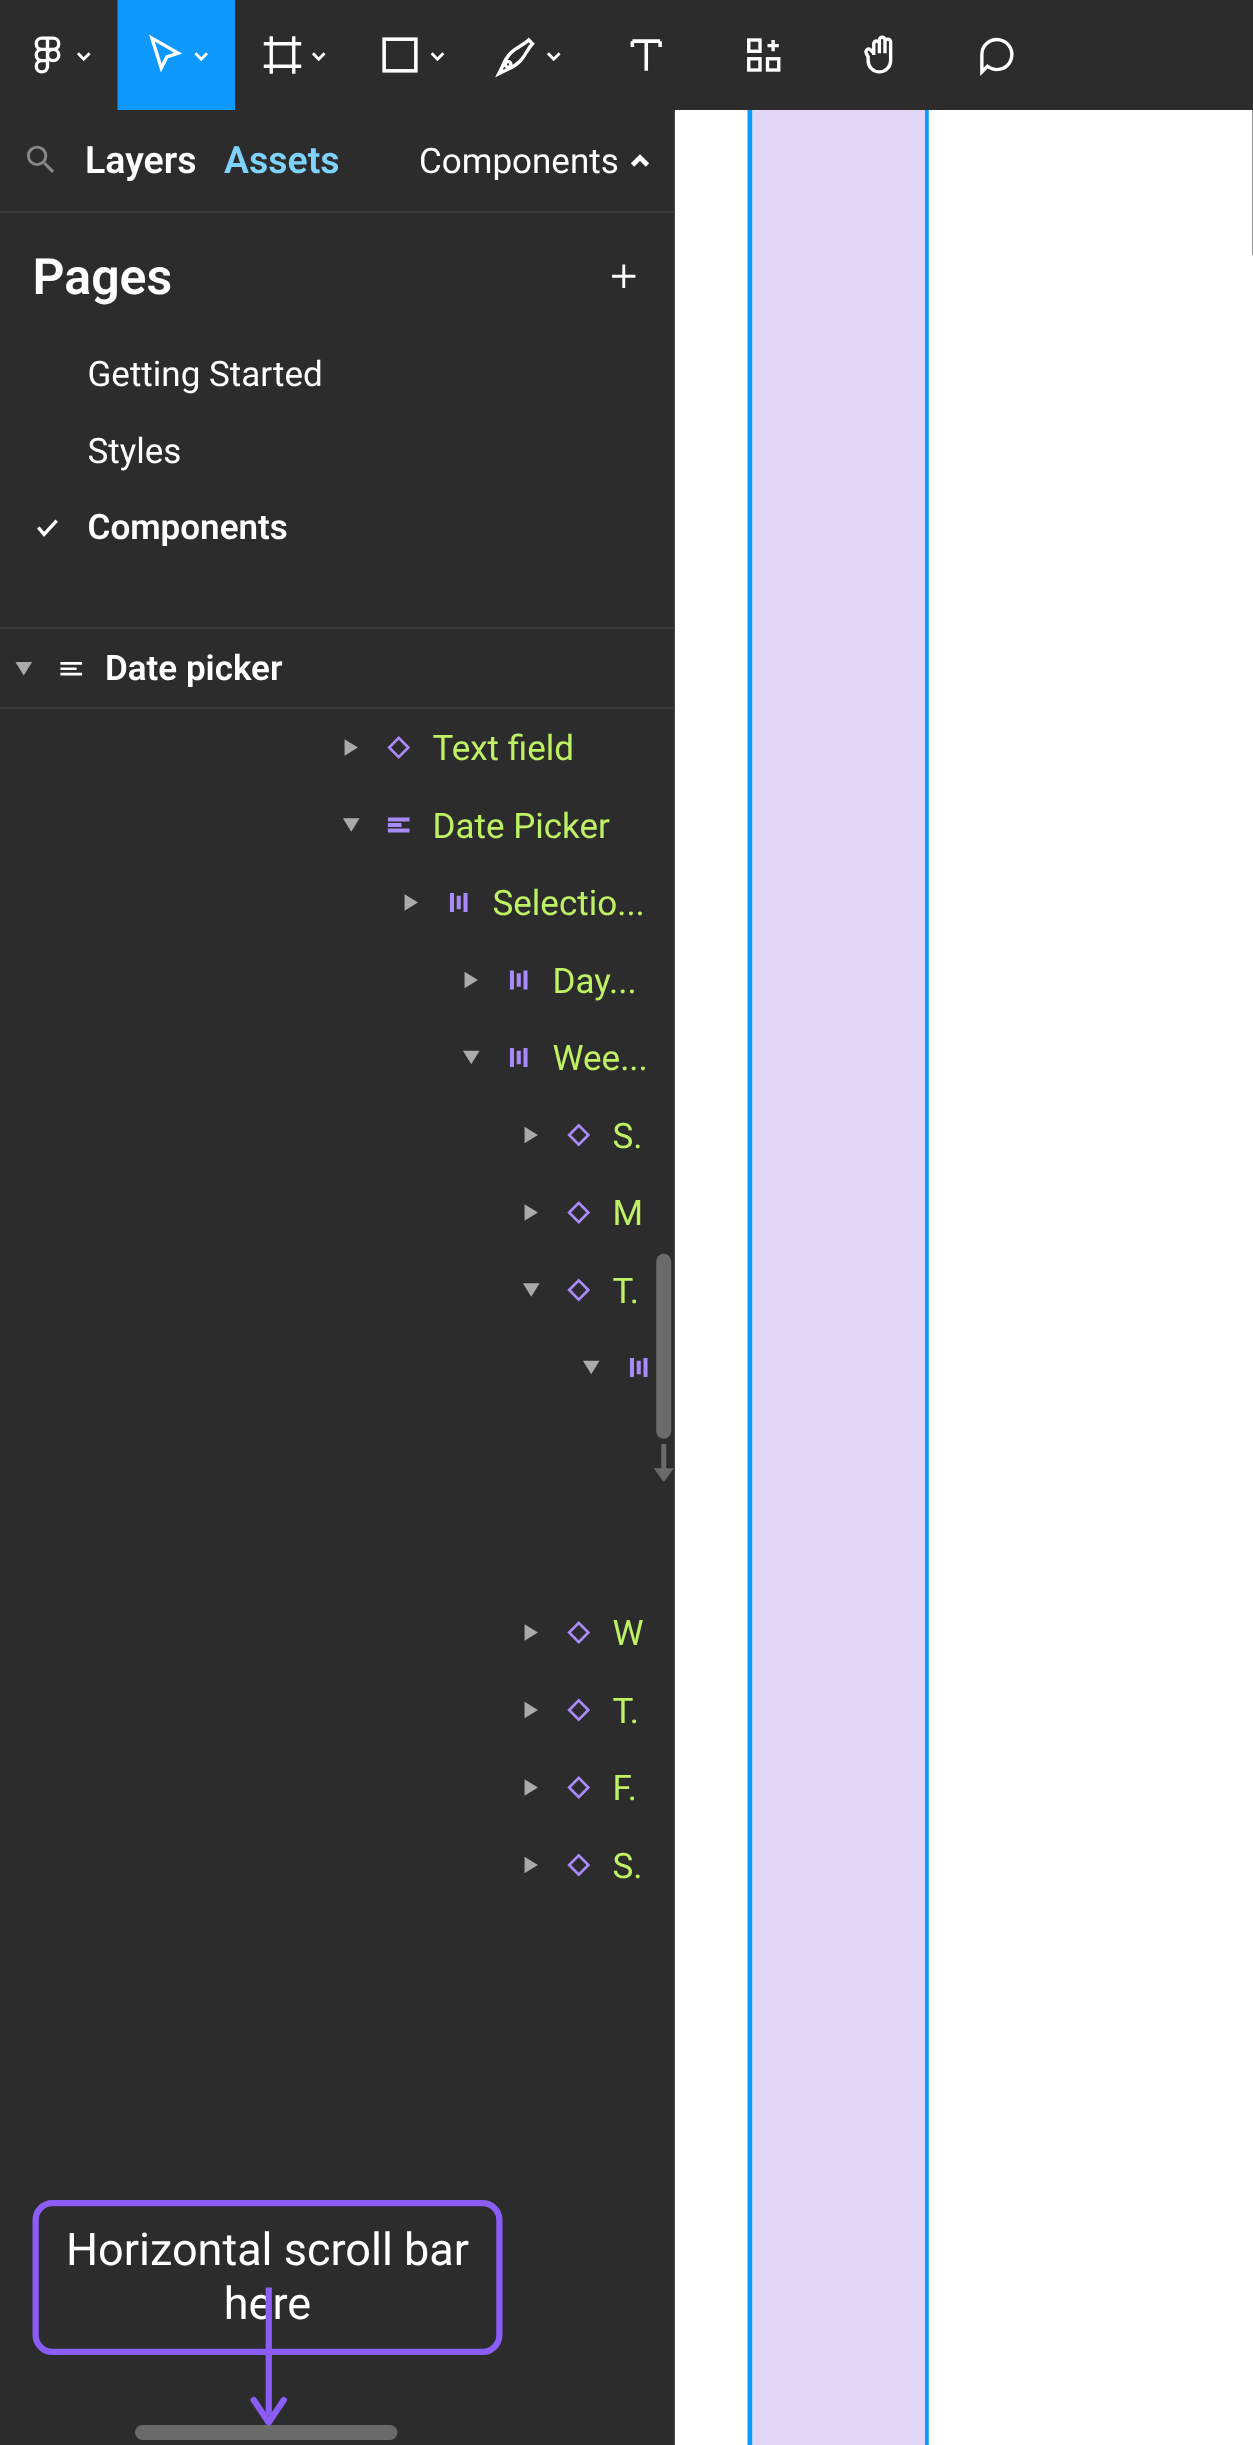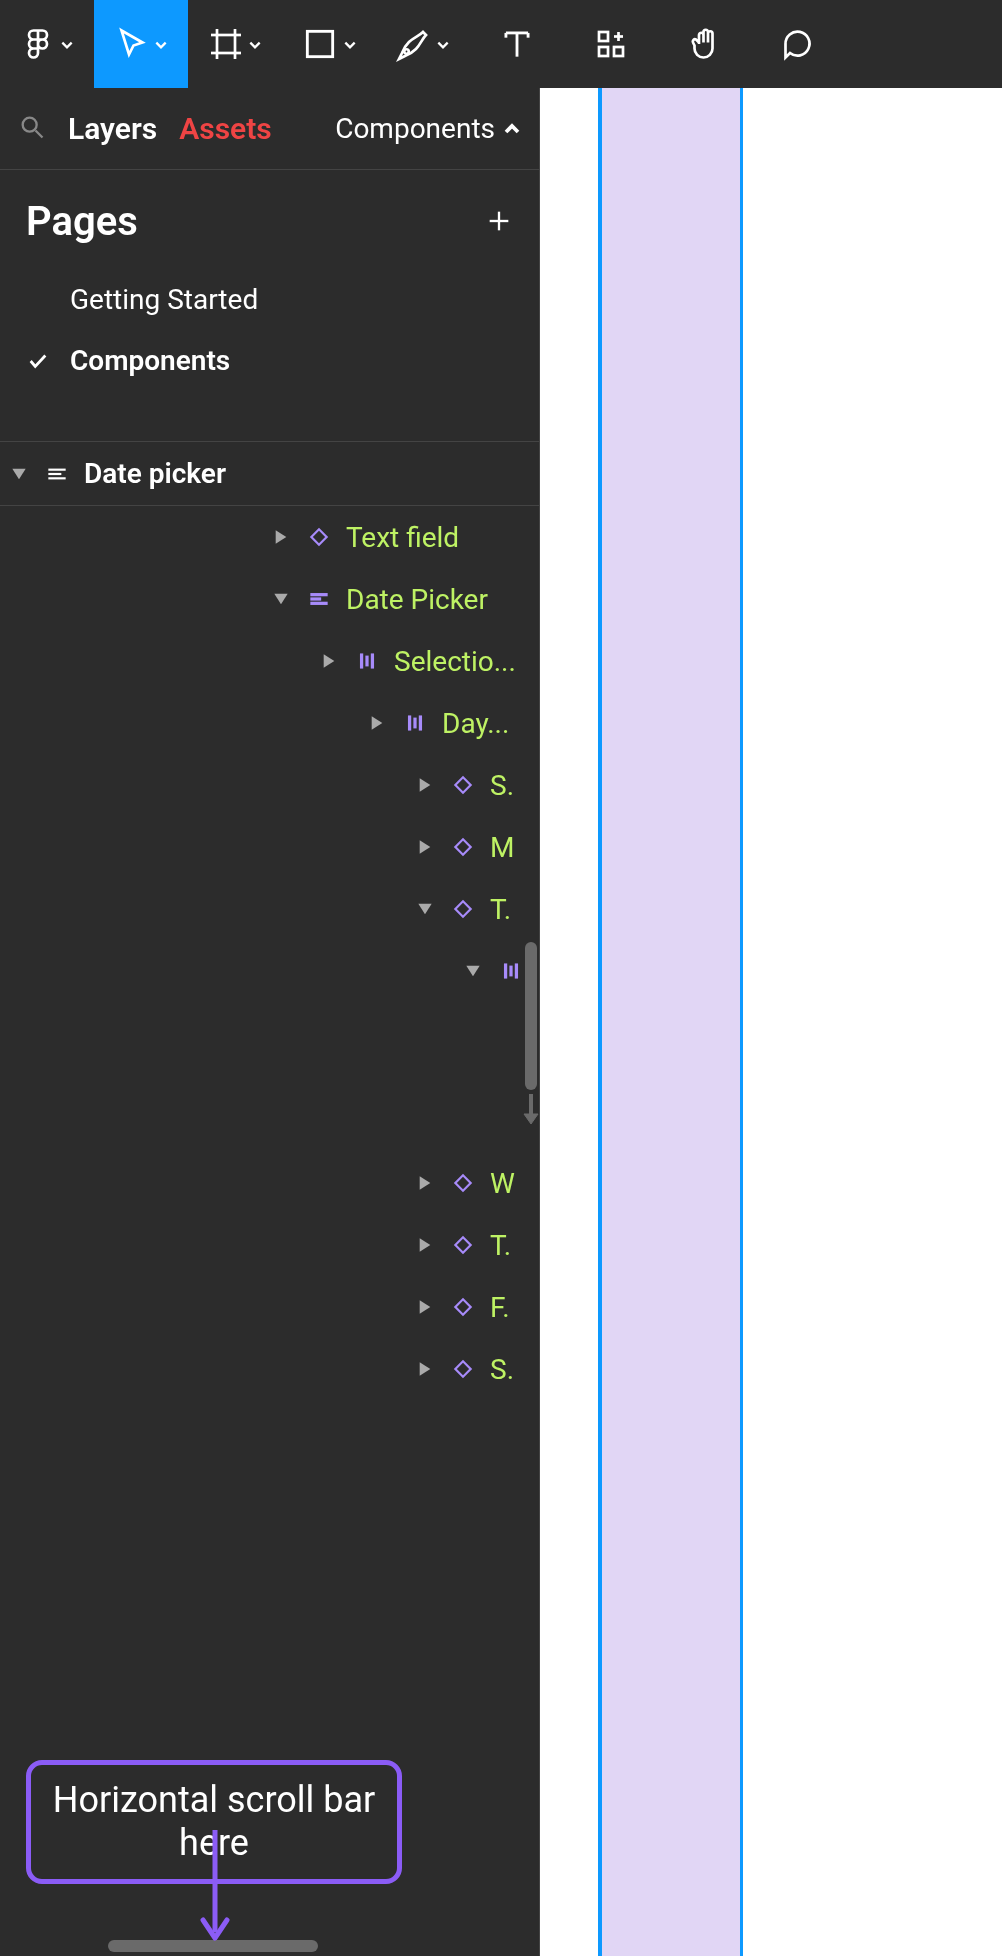--- a/index.html
+++ b/index.html
@@ -13,21 +13,21 @@
   .tool svg { width: 36px; height: 36px; stroke: #fff; fill: none; stroke-width: 1.8; }
   .tool.square svg, .tool.text svg { width: 38px; height: 38px; }
   .tool .chev { width: 14px; height: 14px; margin-left: 4px; }
   .tool .chev svg { width: 14px; height: 14px; stroke: #fff; stroke-width: 2; }
 
   
   .panel { position: absolute; top: 88px; left: 0; width: 540px; bottom: 0; background: #2c2c2c; border-right: 1px solid #444; display: flex; flex-direction: column; }
 
   .panel-tabs { height: 82px; display: flex; align-items: center; padding: 0 18px; border-bottom: 1px solid #444; gap: 22px; }
   .panel-tabs .search svg { width: 28px; height: 28px; stroke: #888; fill: none; stroke-width: 2; }
-  .tab-label { font-size: 30px; font-weight: 600; color: #ef4444; cursor: pointer; }
+  .tab-label { font-size: 30px; font-weight: 600; color: #7dd3fc; cursor: pointer; }
   .tab-label.active { color: #fff; }
   .spacer { flex: 1; }
   .page-selector { font-size: 28px; color: #fff; display: flex; align-items: center; gap: 8px; }
   .page-selector svg { width: 18px; height: 18px; stroke: #fff; fill: none; stroke-width: 2.5; }
 
   .pages-section { border-bottom: 1px solid #444; padding-bottom: 50px; }
   .pages-header { display: flex; align-items: center; justify-content: space-between; padding: 28px 26px 24px 26px; }
   .pages-header span { font-size: 40px; font-weight: 600; }
   .pages-header .plus svg { width: 28px; height: 28px; stroke: #fff; stroke-width: 2; fill: none; }
   .page-item { display: flex; align-items: center; padding: 14px 26px 14px 26px; font-size: 28px; gap: 20px; }
@@ -176,20 +176,24 @@
         <svg viewBox="0 0 24 24">
             <line x1="12" y1="4" x2="12" y2="20"></line>
             <line x1="4" y1="12" x2="20" y2="12"></line>
           </svg>
       </span>
     </div>
     <div class="page-item">
       <span class="check"></span>
       <span>Getting Started</span>
     </div>
+    <div class="page-item">
+      <span class="check"></span>
+      <span>Styles</span>
+    </div>
     <div class="page-item active">
       <span class="check">
         <svg viewBox="0 0 24 24">
             <polyline points="4,12 9,18 20,6"></polyline>
           </svg>
       </span>
       <span>Components</span>
     </div>
   </div>
 
@@ -263,20 +267,35 @@
           </span>
           <span class="icon ic-bars-v">
             <svg viewBox="0 0 24 24">
               <line x1="7" y1="5" x2="7" y2="19"></line>
               <line x1="12" y1="7" x2="12" y2="17"></line>
               <line x1="17" y1="5" x2="17" y2="19"></line>
             </svg>
           </span>
           <span class="label">Day...</span>
         </div>
+        <div class="layer-row" style="padding-left:366px;">
+          <span class="arrow expanded">
+            <svg viewBox="0 0 12 12">
+              <polygon points="2,1 10,6 2,11"></polygon>
+            </svg>
+          </span>
+          <span class="icon ic-bars-v">
+            <svg viewBox="0 0 24 24">
+              <line x1="7" y1="5" x2="7" y2="19"></line>
+              <line x1="12" y1="7" x2="12" y2="17"></line>
+              <line x1="17" y1="5" x2="17" y2="19"></line>
+            </svg>
+          </span>
+          <span class="label">Wee...</span>
+        </div>
         <div class="layer-row" style="padding-left:414px;">
           <span class="arrow ">
             <svg viewBox="0 0 12 12">
               <polygon points="2,1 10,6 2,11"></polygon>
             </svg>
           </span>
           <span class="icon ic-diamond">
             <svg viewBox="0 0 24 24">
               <rect x="7" y="7" width="10" height="10" transform="rotate(45 12 12)"></rect>
             </svg>

